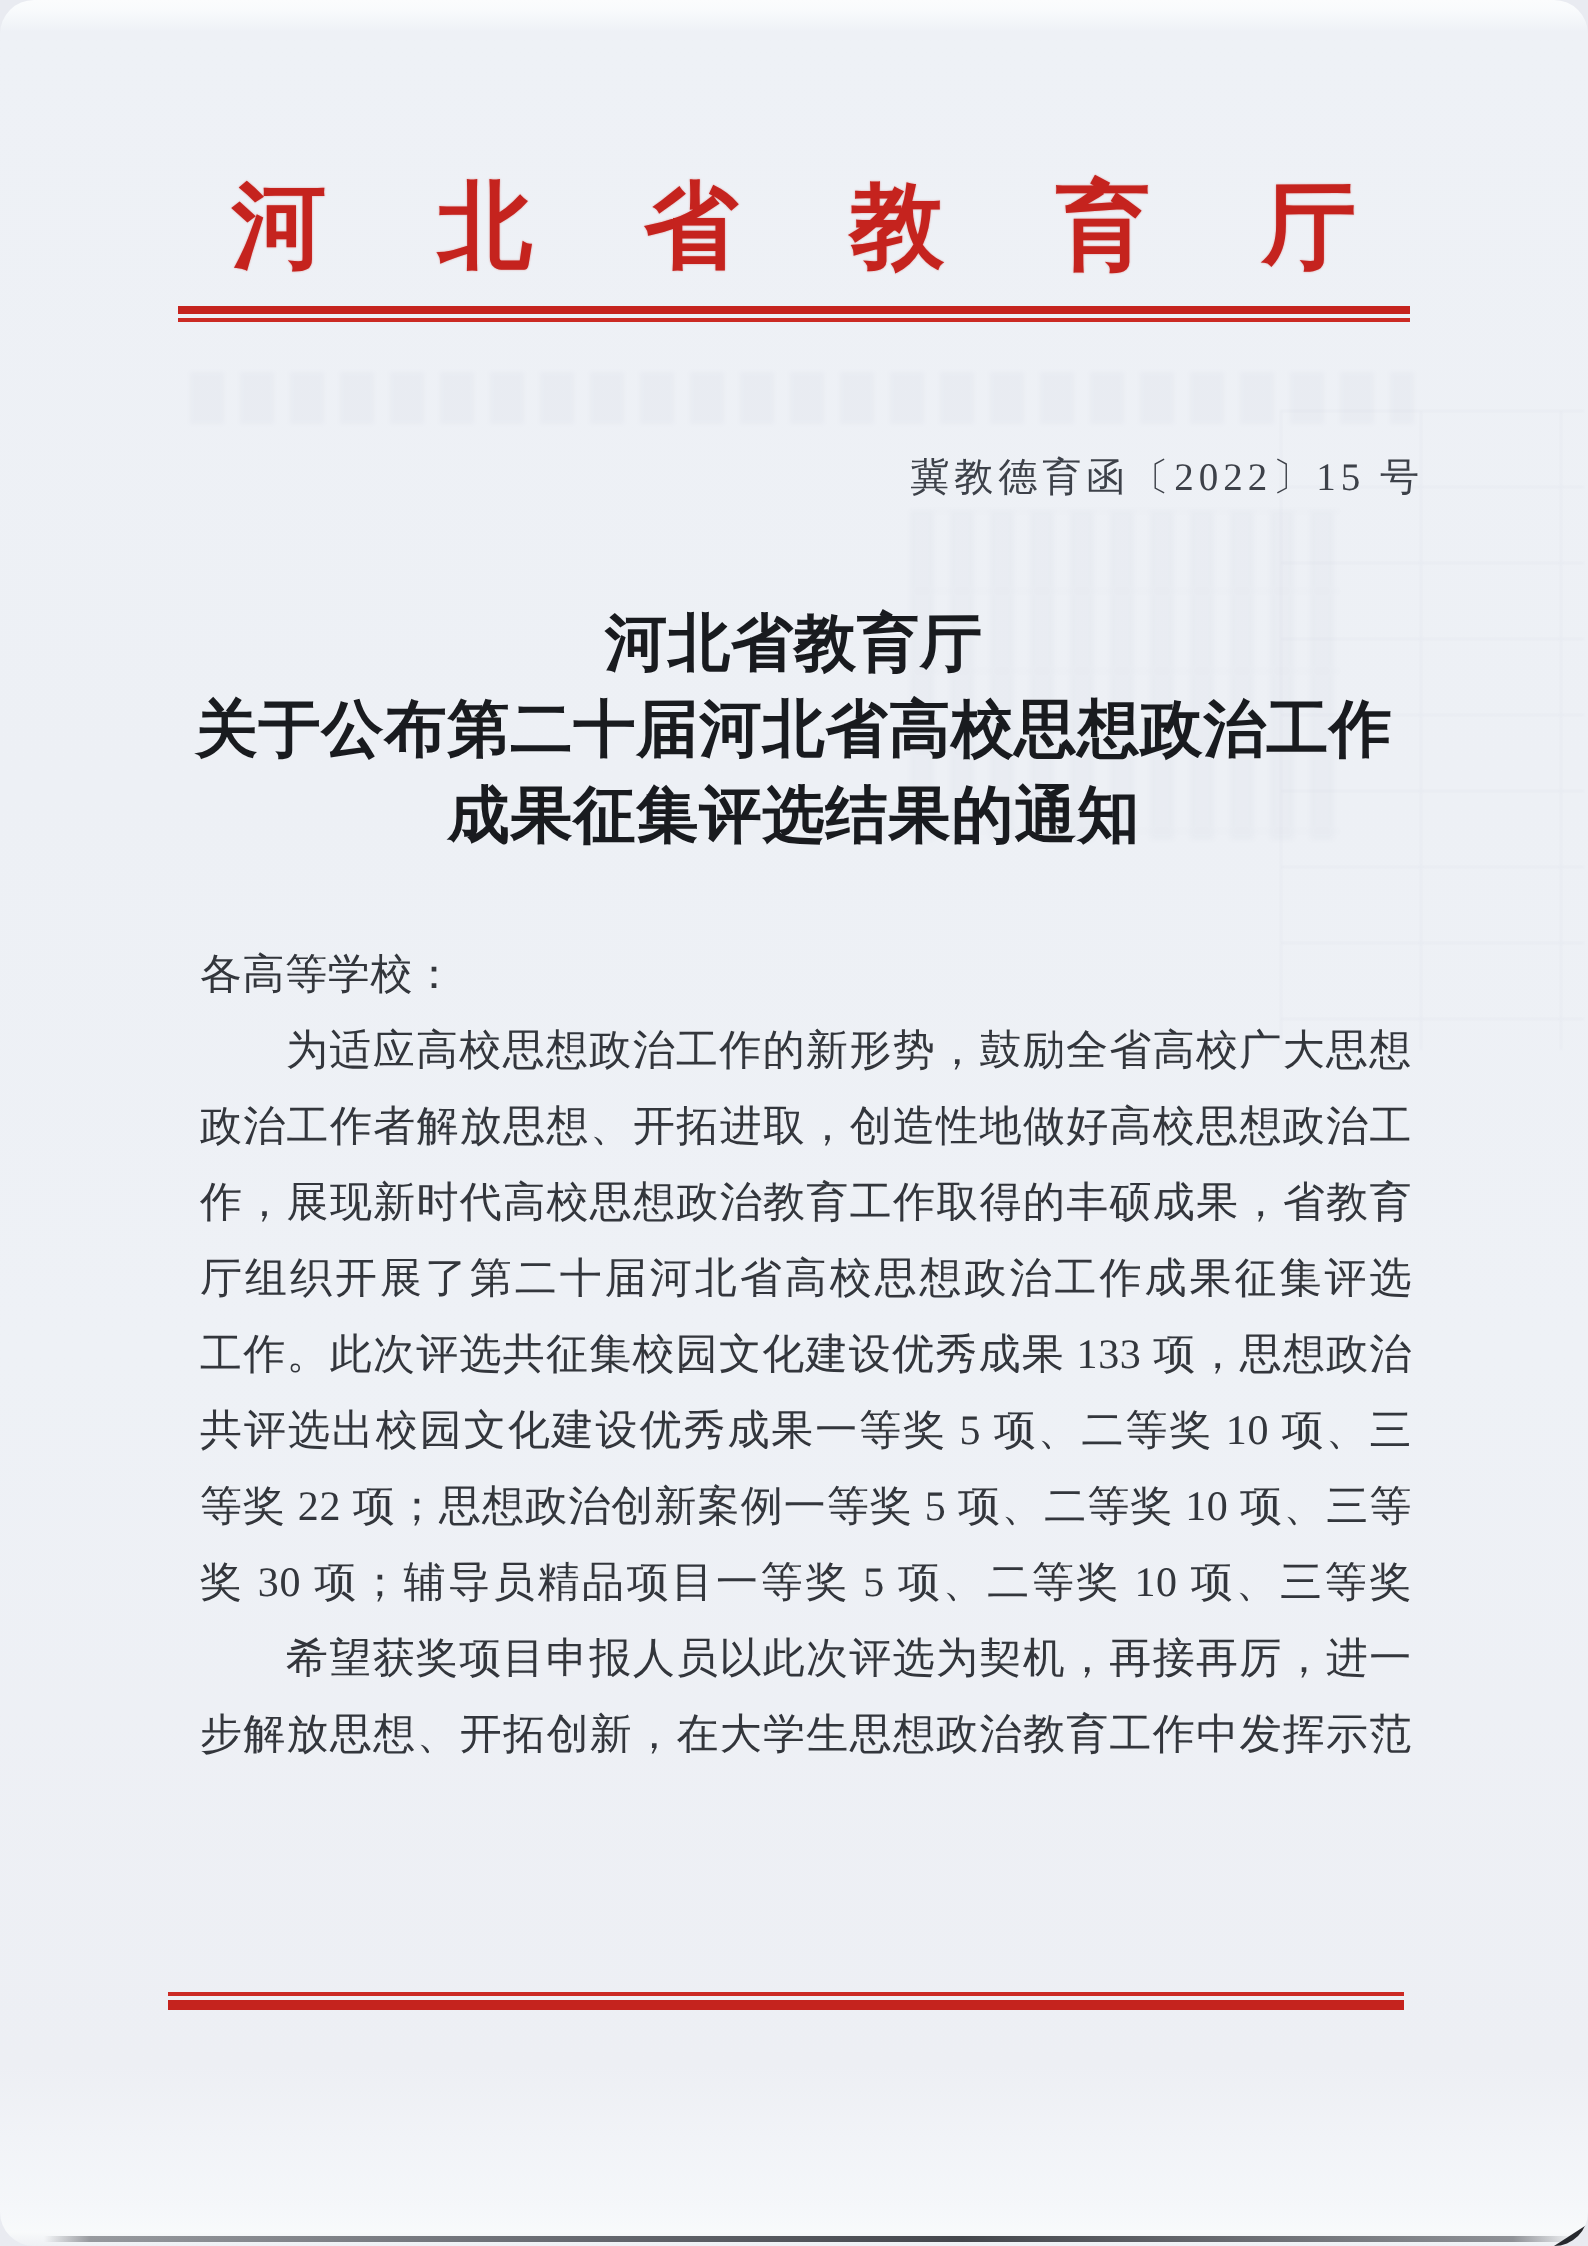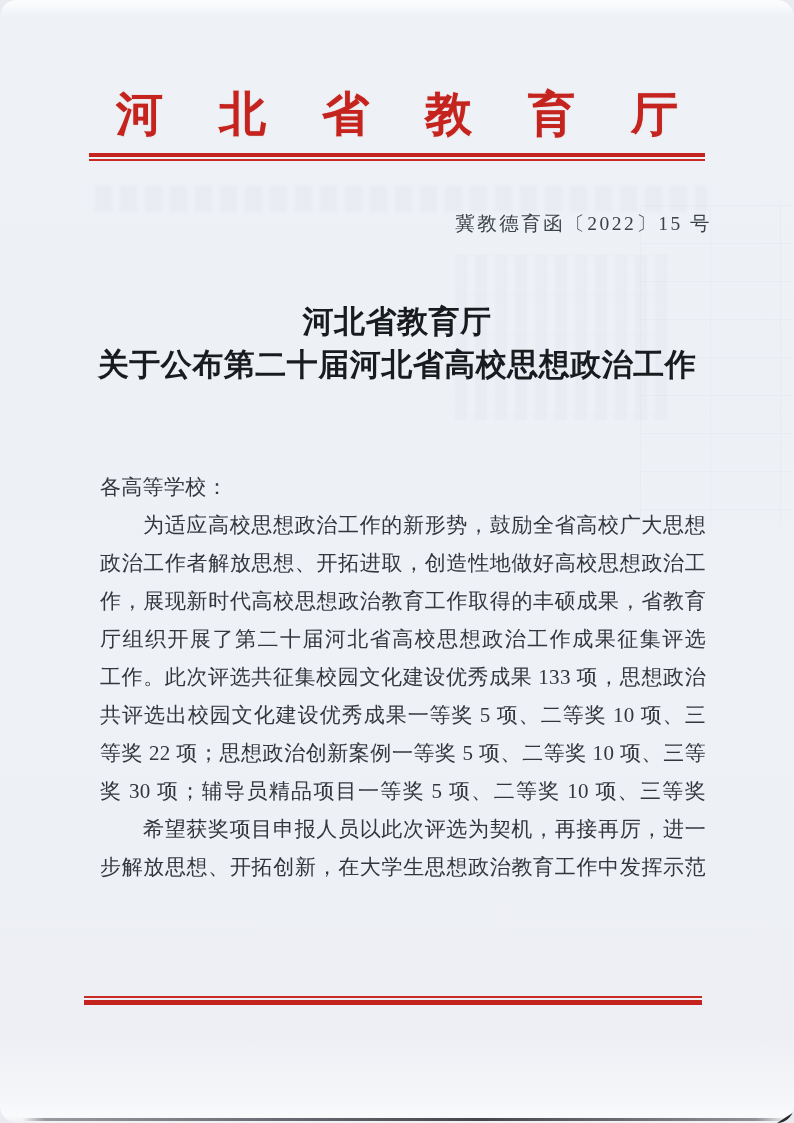--- a/index.html
+++ b/index.html
@@ -27,21 +27,21 @@
     font-size:47px;line-height:52px;font-weight:bold;
     letter-spacing:56px;padding-left:56px;
     color:#c5231e;
     text-shadow:0 0 1px rgba(197,35,30,.45);
   }
   .rule-top-thick{position:absolute;left:89px;top:153px;width:616px;height:4px;background:#c5231e;}
   .rule-top-thin {position:absolute;left:89px;top:159px;width:616px;height:2px;background:#cb2a24;}
 
   
   .doc-number{
-    position:absolute;top:211px;right:82px;
+    position:absolute;top:227px;right:82px;
     font-size:19.5px;line-height:26px;color:#3d4149;
     letter-spacing:2.5px;
   }
 
   
   .title-block{
     position:absolute;top:300px;left:0;right:0;
     text-align:center;color:#191b1f;
     font-weight:bold;font-size:31px;line-height:43px;
     letter-spacing:.5px;
@@ -109,20 +109,21 @@
 
   <div class="bleed-row"></div>
   <div class="bleed-grid"></div>
   <div class="bleed-grid2"></div>
 
   <div class="doc-number">冀教德育函〔2022〕15 号</div>
 
   <div class="title-block">
     <div>河北省教育厅</div>
     <div>关于公布第二十届河北省高校思想政治工作</div>
+    <div>成果征集评选结果的通知</div>
   </div>
 
   <div class="body-block">
     <div class="bline align-left">各高等学校：</div>
     <div class="bline indent">为适应高校思想政治工作的新形势，鼓励全省高校广大思想</div>
     <div class="bline">政治工作者解放思想、开拓进取，创造性地做好高校思想政治工</div>
     <div class="bline">作，展现新时代高校思想政治教育工作取得的丰硕成果，省教育</div>
     <div class="bline">厅组织开展了第二十届河北省高校思想政治工作成果征集评选</div>
     <div class="bline">工作。此次评选共征集校园文化建设优秀成果 133 项，思想政治</div>
     <div class="bline">共评选出校园文化建设优秀成果一等奖 5 项、二等奖 10 项、三</div>

